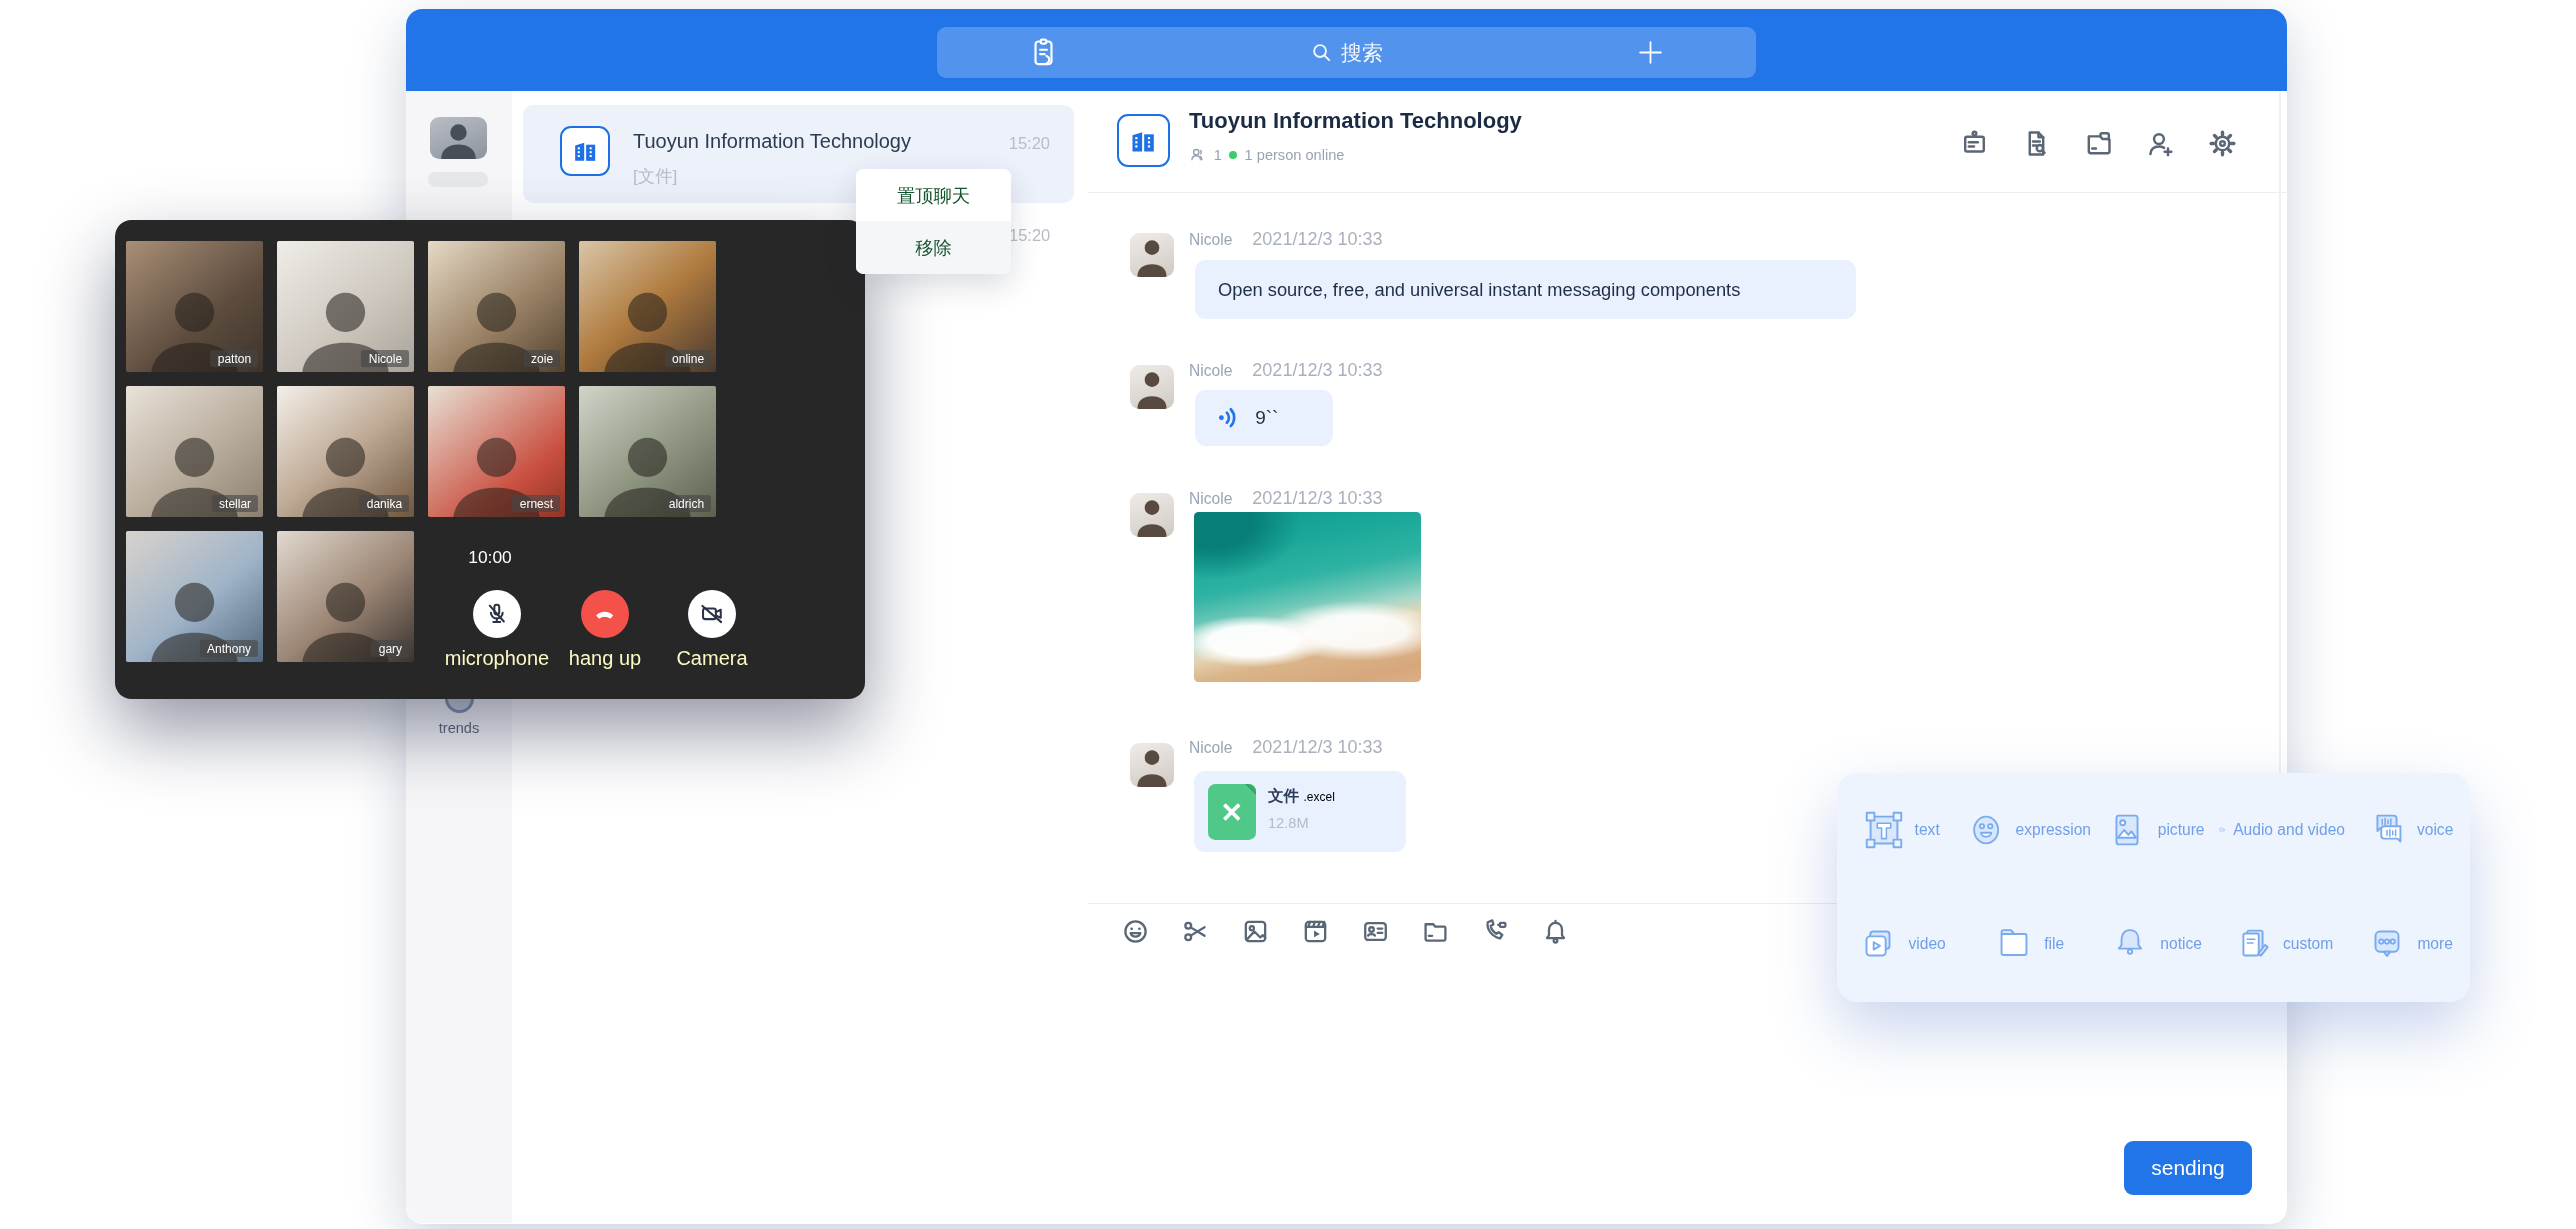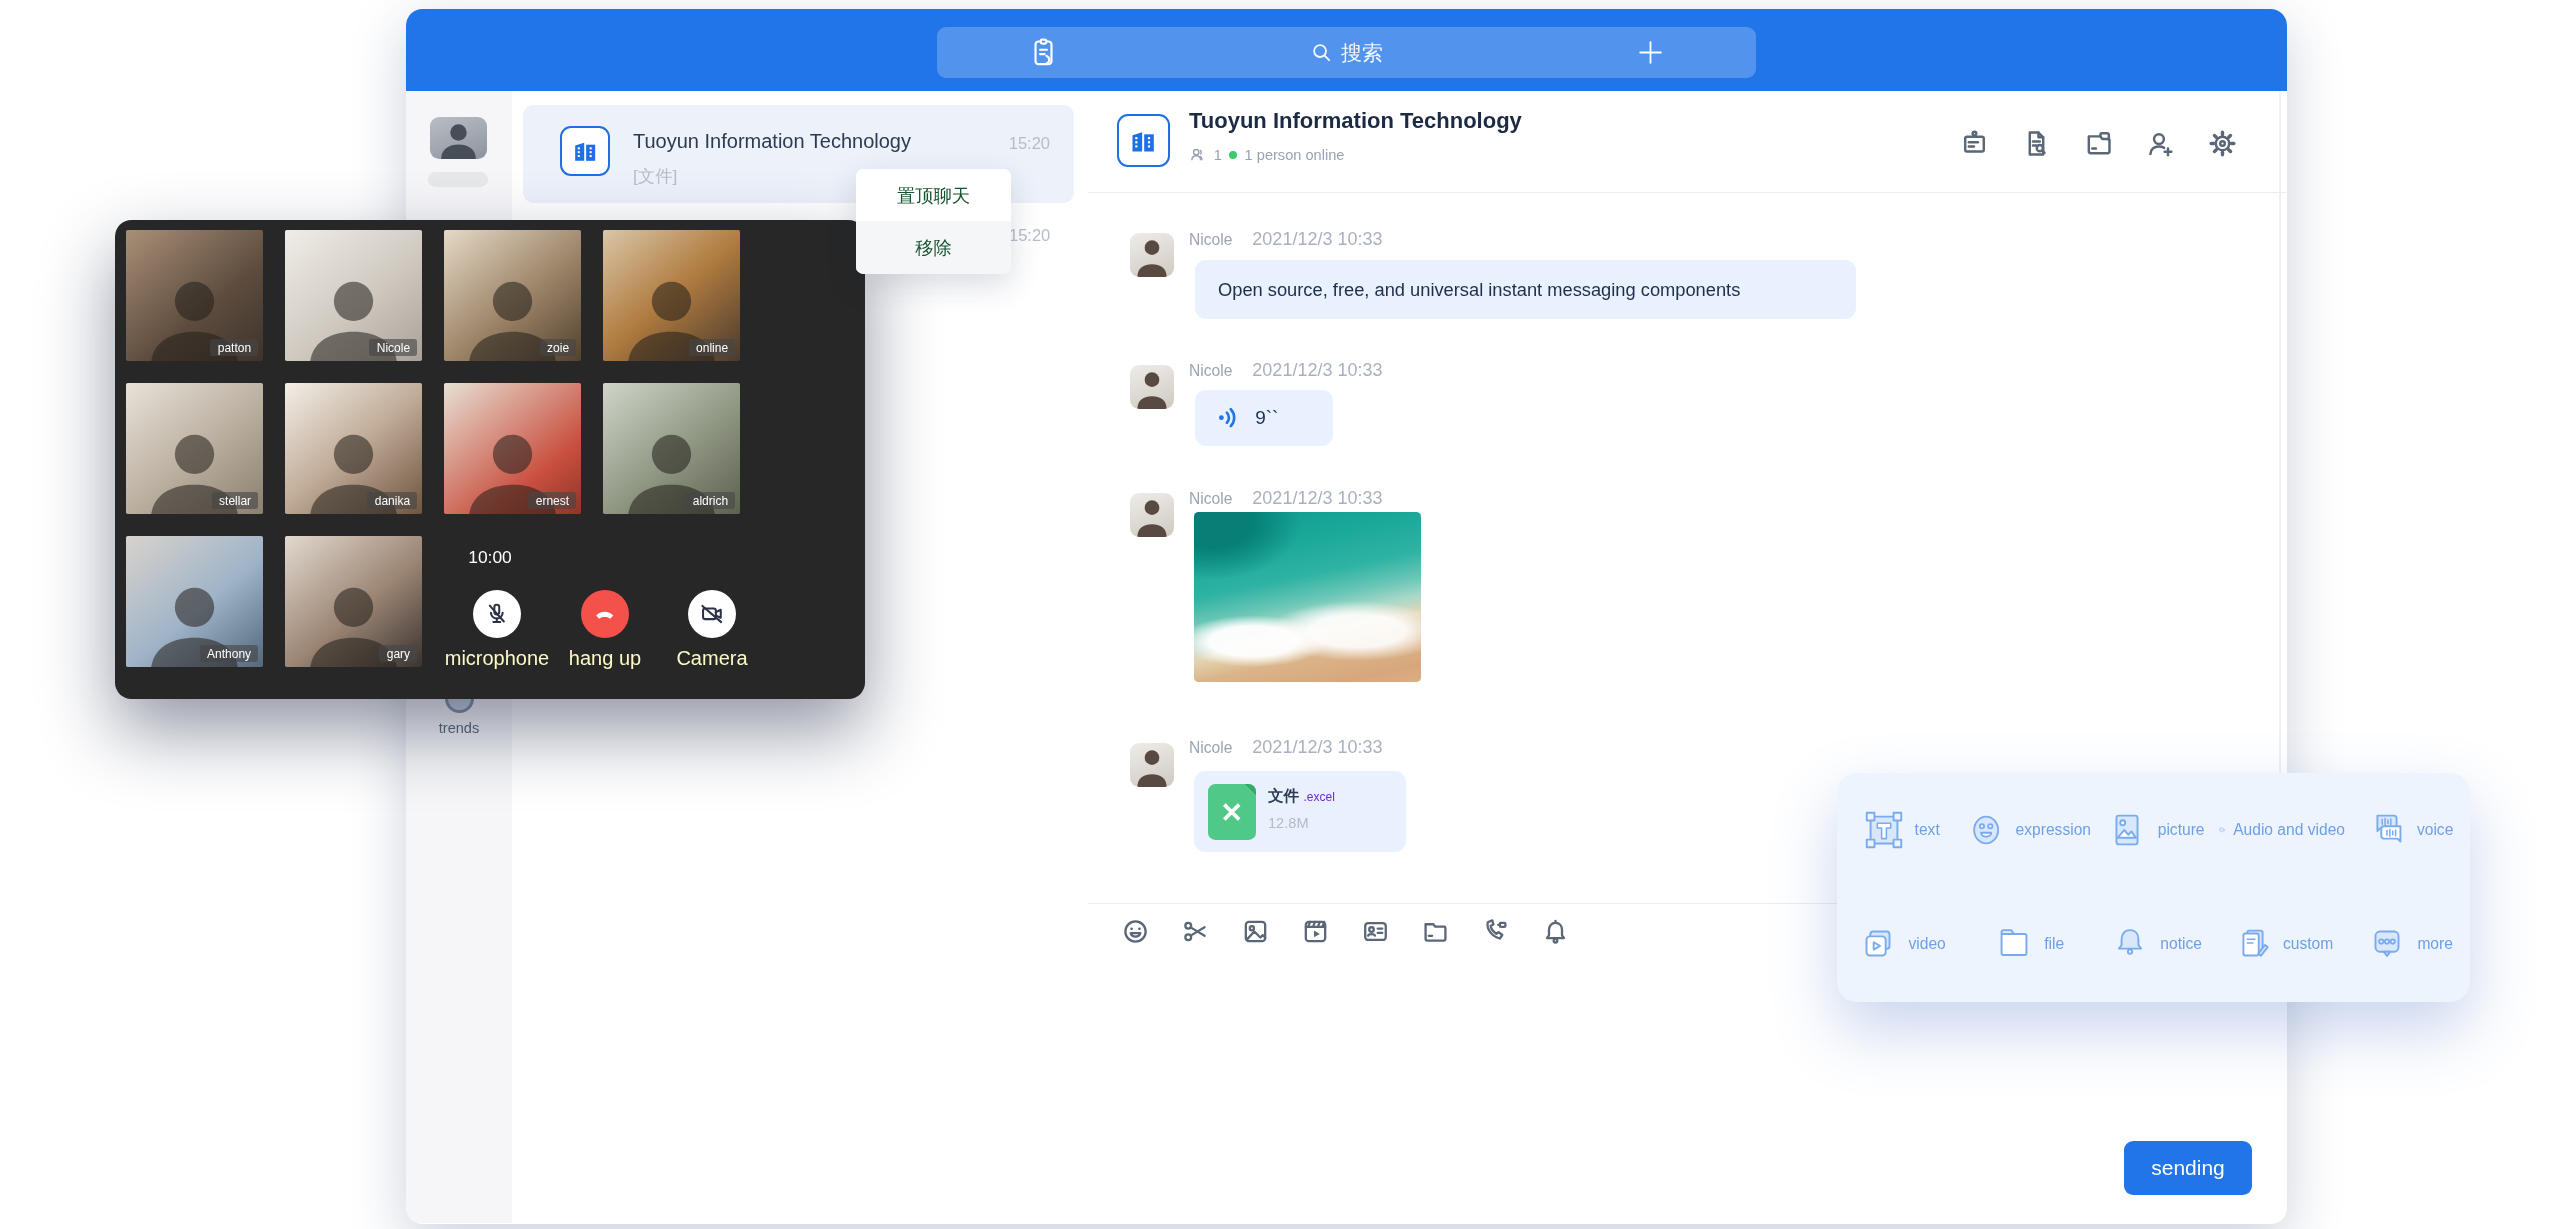--- a/index.html
+++ b/index.html
@@ -58,32 +58,32 @@
       radial-gradient(110px 38px at 26% 76%, rgba(255,255,255,.95) 0 40%, rgba(255,255,255,0) 68%),
       radial-gradient(137px 46px at 72% 70%, rgba(255,255,255,.9) 0 35%, rgba(255,255,255,0) 65%),
       radial-gradient(128px 82px at 8% 6%, #077e76 0 30%, rgba(7,126,118,0) 70%),
       linear-gradient(168deg,#0e9a8d 0%,#1aa899 22%,#2fb3a3 40%,#6cc7b7 52%,#a8d8c9 60%,#e3d6b5 68%,#dab489 78%,#d7a77c 92%,#dcae84 100%);}
   .filebubble{left:106px;top:579px;width:212px;height:81px;}
   .fileicon{left:13.7px;top:12.8px;width:48px;height:56px;border-radius:7.3px;background:#50c888;overflow:hidden;
             display:flex;align-items:center;justify-content:center;color:#fff;font-size:27.4px;font-weight:bold;}
   .filefold{position:absolute;right:0;top:0;width:0;height:0;border-left:12.8px solid transparent;border-top:12.8px solid #fff;}
   .filefold2{position:absolute;right:0;top:0;width:0;height:0;border-left:12px solid transparent;border-top:12px solid #33ab6b;}
   .filename{left:74px;top:14.6px;font-size:15.6px;font-weight:600;color:#2b3a55;}
-  .fileext{font-size:12px;font-weight:400;color:#6d28d9;}
+  .fileext{font-size:12px;font-weight:400;color:#000000;}
   .filesize{left:74px;top:44px;font-size:14.6px;color:#b3bbc7;}
   .divider{left:0;top:812px;width:1198px;height:0.9px;background:#ececee;}
   .toolbar{left:33px;top:826px;display:flex;gap:31px;}
   .toolbar .tool{cursor:pointer;}
   .sendbtn{left:1036px;top:1050px;width:128px;height:54px;border-radius:9.1px;background:#2175e8;color:#fff;
            font-size:21px;display:flex;align-items:center;justify-content:center;cursor:pointer;}
   .scrolltrack{left:1191px;top:0;width:1.8px;height:812px;background:#f0f0f2;}
   
   .call{left:115px;top:220px;width:750px;height:479px;border-radius:16.5px;background:#272727;
         box-shadow:0 32px 73px rgba(15,25,55,.45);z-index:50;}
-  .tilegrid{left:11px;top:10px;width:728px;display:flex;flex-wrap:wrap;gap:22px;}
+  .tilegrid{left:11px;top:21px;width:728px;display:flex;flex-wrap:wrap;gap:14px;}
   .tile{position:relative;width:137px;height:131px;border-radius:1.8px;overflow:hidden;}
   .tile svg{position:absolute;left:0;bottom:-5.5px;width:100%;height:80%;opacity:.55;}
   .tname{position:absolute;right:4.6px;bottom:4.6px;background:rgba(70,70,70,.62);color:#fff;font-size:12px;
          padding:1.8px 7.3px;border-radius:2.7px;}
   .tile:nth-child(1){background:linear-gradient(140deg,#a98f77,#5d4c3e 60%,#3e332b);}
   .tile:nth-child(2){background:linear-gradient(140deg,#f0ede8,#cfc9c0 55%,#a9a29a);}
   .tile:nth-child(3){background:linear-gradient(140deg,#e5d9c6,#9c8468 55%,#53422f);}
   .tile:nth-child(4){background:linear-gradient(140deg,#d9c6a8,#b07b3f 50%,#4a3a2e);}
   .tile:nth-child(5){background:linear-gradient(140deg,#e8e2d8,#b9ad9e 55%,#8b7f70);}
   .tile:nth-child(6){background:linear-gradient(140deg,#f3efe9,#c0ab97 50%,#6e553f);}

